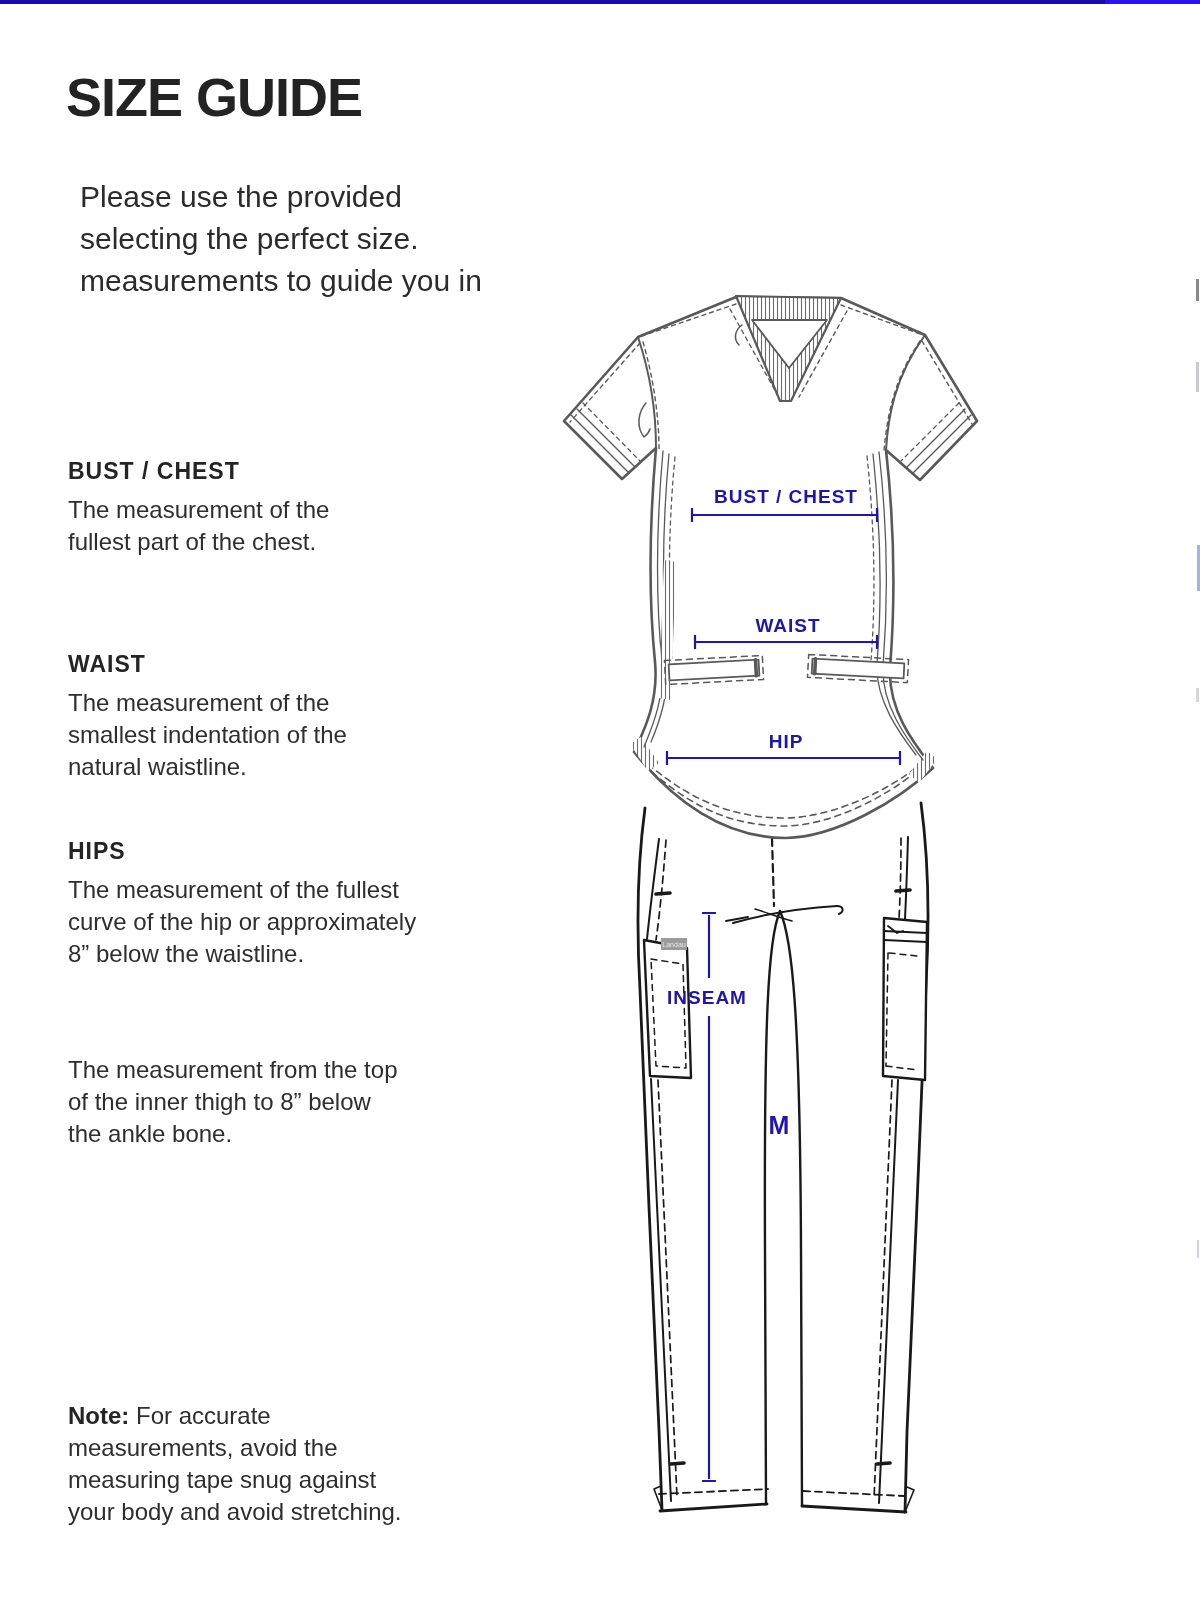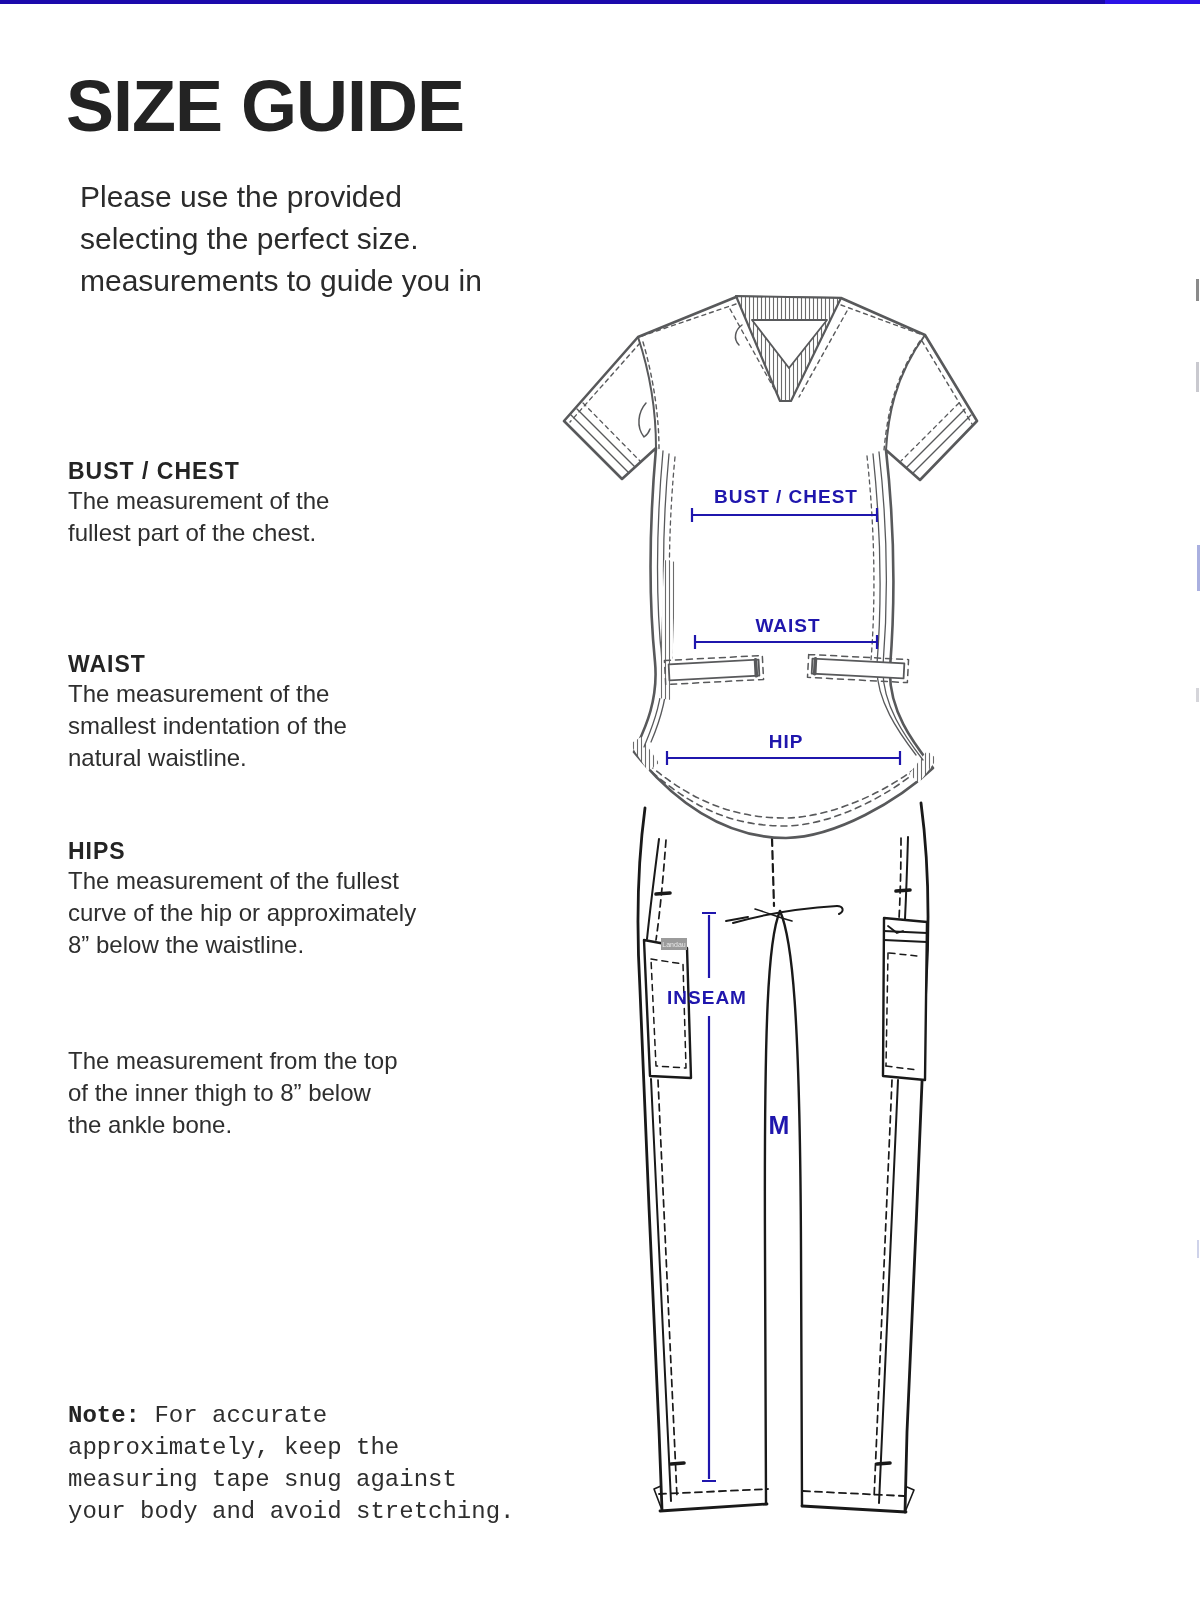--- a/index.html
+++ b/index.html
@@ -2,31 +2,31 @@
 <html><head>
 <meta charset="utf-8">
 <style>
   html,body{margin:0;padding:0;background:#ffffff;}
   .page{position:relative;width:1200px;height:1600px;background:#ffffff;overflow:hidden;
         font-family:"Liberation Sans",sans-serif;}
   .topbar{position:absolute;left:0;top:0;height:4px;width:1105px;background:#1b09ab;}
   .topbar-end{position:absolute;left:1105px;top:0;height:4px;width:95px;background:#2b12e6;}
 
   .left-col{position:absolute;left:0;top:0;width:540px;height:1600px;}
-  .title{position:absolute;left:66px;top:70px;font-size:72px;font-weight:bold;
+  .title{position:absolute;left:66px;top:70px;font-size:54px;font-weight:bold;
          letter-spacing:-1px;color:#232323;line-height:1;}
   .intro{position:absolute;left:68px;top:176px;font-size:30px;line-height:42px;color:#2b2b2b;margin-left:12px;}
   .section{position:absolute;left:68px;}
   .sec-heading{font-size:23px;font-weight:bold;letter-spacing:1px;color:#242424;line-height:28px;}
-  .sec-body{font-size:24px;line-height:32px;color:#2e2e2e;}
+  .sec-body{margin-top:9px;font-size:24px;line-height:32px;color:#2e2e2e;}
   .sec-bust{top:457px;}
   .sec-waist{top:650px;}
   .sec-hips{top:837px;}
   .sec-inseam{top:1045px;}
-  .note{position:absolute;left:68px;top:1400px;font-size:24px;line-height:32px;color:#2e2e2e;font-family:Liberation Mono, monospace;}
+  .note{position:absolute;left:68px;top:1400px;font-size:24px;line-height:32px;color:#2e2e2e;}
   .note b{color:#242424;}
 
   svg text{font-family:"Liberation Sans",sans-serif;}
   .diagram{position:absolute;left:0;top:0;}
 </style>
 </head>
 <body>
 
 <div class="page">
   <div class="topbar"></div>
@@ -235,18 +235,18 @@
         <div>of the inner thigh to 8” below</div>
         <div>the ankle bone.</div>
       </div>
     </div>
 
     <div class="note">
       <div>
         <b>Note:</b>
         <span>For accurate</span>
       </div>
-      <div>approximately, keep the</div>
+      <div>measurements, avoid the</div>
       <div>measuring tape snug against</div>
       <div>your body and avoid stretching.</div>
     </div>
   </div>
 </div>
 
 </body></html>

